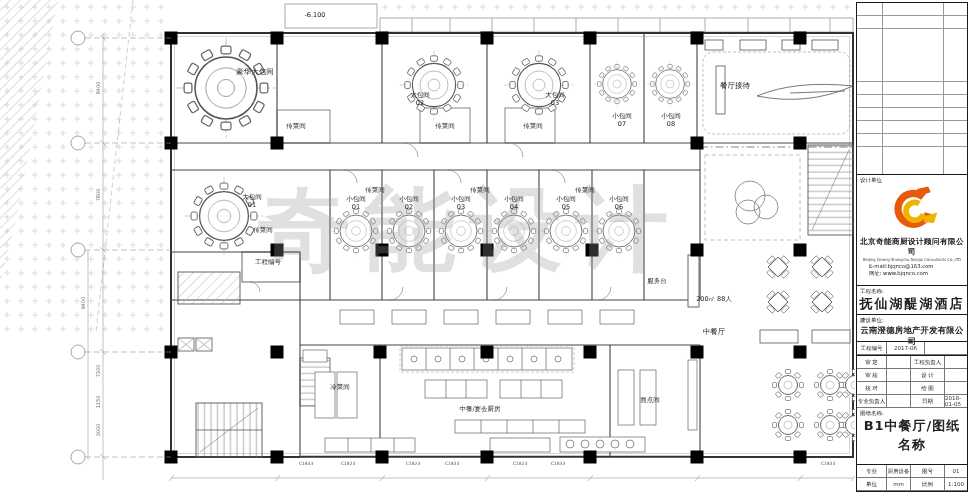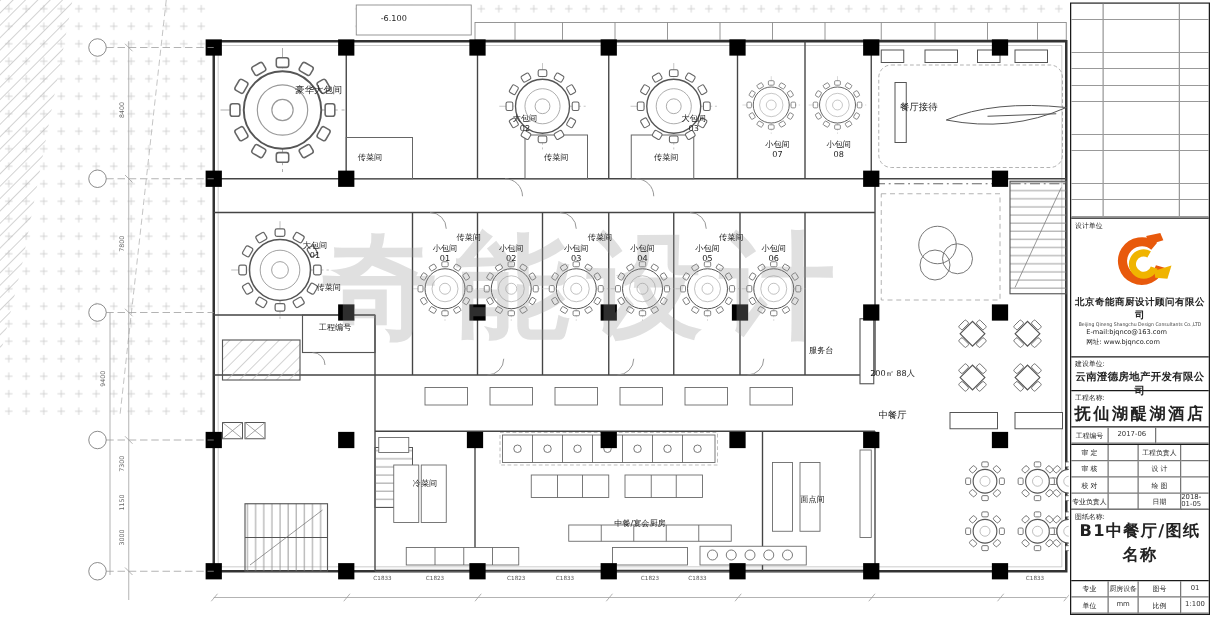--- a/index.html
+++ b/index.html
@@ -334,21 +334,21 @@
 05</div>
     <div class="pl" style="left:619px;top:203px;">小包间
 06</div>
     <div class="pl" style="left:252px;top:201px;">大包间
 01</div>
     <div class="pl" style="left:268px;top:262px;">工程编号</div>
     <div class="pl" style="left:657px;top:281px;">服务台</div>
     <div class="pl big" style="left:714px;top:288px;margin-top:44px;">中餐厅</div>
     <div class="pl" style="left:714px;top:299px;">200㎡ 88人</div>
     <div class="pl" style="left:340px;top:387px;">冷菜间</div>
-    <div class="pl" style="left:480px;top:419px;margin-left:32px;">中餐/宴会厨房</div>
+    <div class="pl" style="left:480px;top:409px;">中餐/宴会厨房</div>
     <div class="pl" style="left:650px;top:400px;">面点间</div>
     <div class="pl" style="left:315px;top:15px;">-6.100</div>
 
     <span class="wtag" style="left:306px;top:461px;">C1833</span>
     <span class="wtag" style="left:348px;top:461px;">C1823</span>
     <span class="wtag" style="left:413px;top:461px;">C1823</span>
     <span class="wtag" style="left:452px;top:461px;">C1833</span>
     <span class="wtag" style="left:520px;top:461px;">C1823</span>
     <span class="wtag" style="left:558px;top:461px;">C1833</span>
     <span class="wtag" style="left:828px;top:461px;">C1833</span>
@@ -375,28 +375,28 @@
         <path d="M41 24 A 11 11 0 1 0 46 37" stroke="#F0B400" stroke-width="7" fill="none"></path>
         <path d="M38 6 l14 -3 3 7 -13 4 z" fill="#E8590C"></path>
         <polygon points="46,40 63,35 59,48 47,47" fill="#F0B400"></polygon>
       </svg>
       <div class="co-cn">北京奇能商厨设计顾问有限公司</div>
       <div class="co-en">Beijing Qineng Shangchu Design Consultants Co.,LTD</div>
       <div class="co-line">E-mail:bjqnco@163.com</div>
       <div class="co-line">网址: www.bjqnco.com</div>
     </div>
 
+    <div class="sec project">
+      <div class="slabel">工程名称:</div>
+      <div class="name">抚仙湖醍湖酒店</div>
+    </div>
+
     <div class="sec client">
       <div class="slabel">建设单位:</div>
       <div class="name">云南澄德房地产开发有限公司</div>
-    </div>
-
-    <div class="sec project">
-      <div class="slabel">工程名称:</div>
-      <div class="name">抚仙湖醍湖酒店</div>
     </div>
 
     <div class="sec projno">
       <div>工程编号</div>
       <div class="val">2017-06</div>
       <div></div>
     </div>
 
     <div class="sec signs">
       <div class="grid-row">

